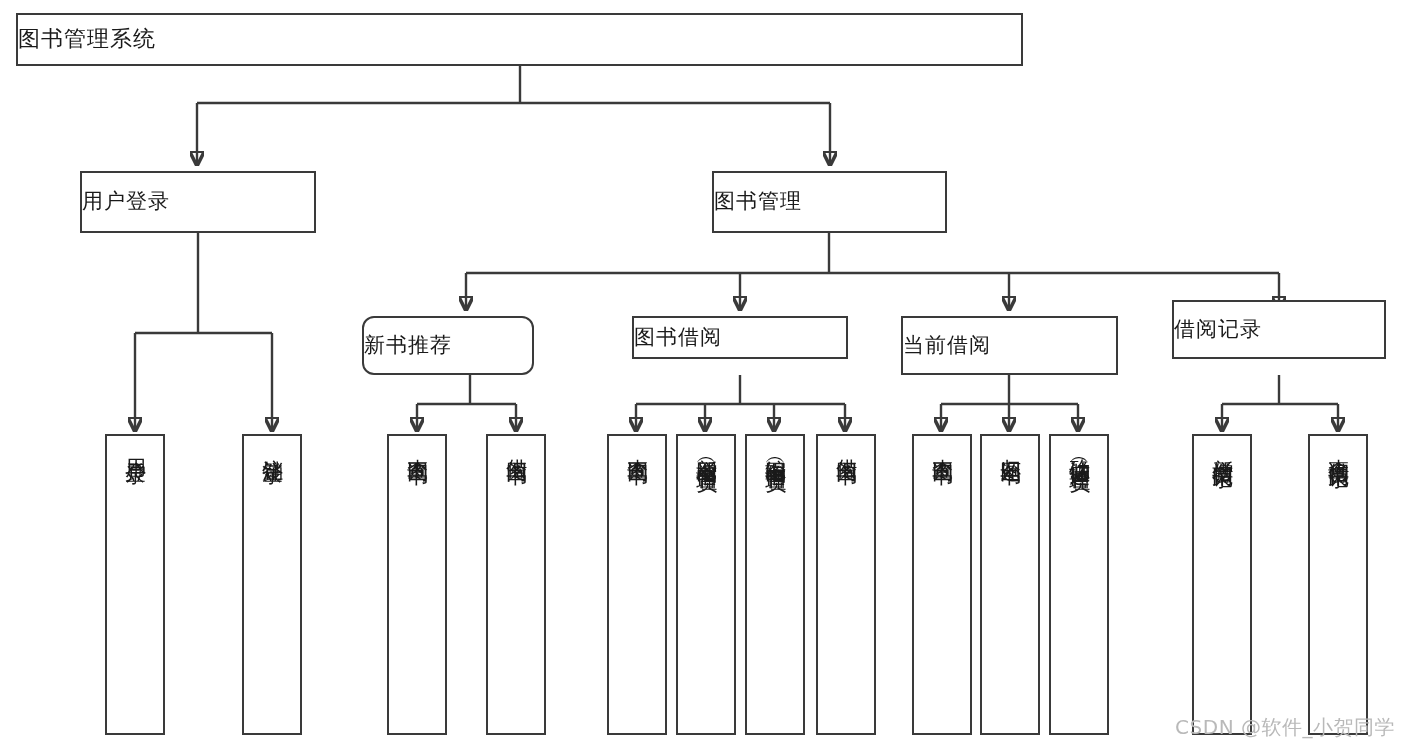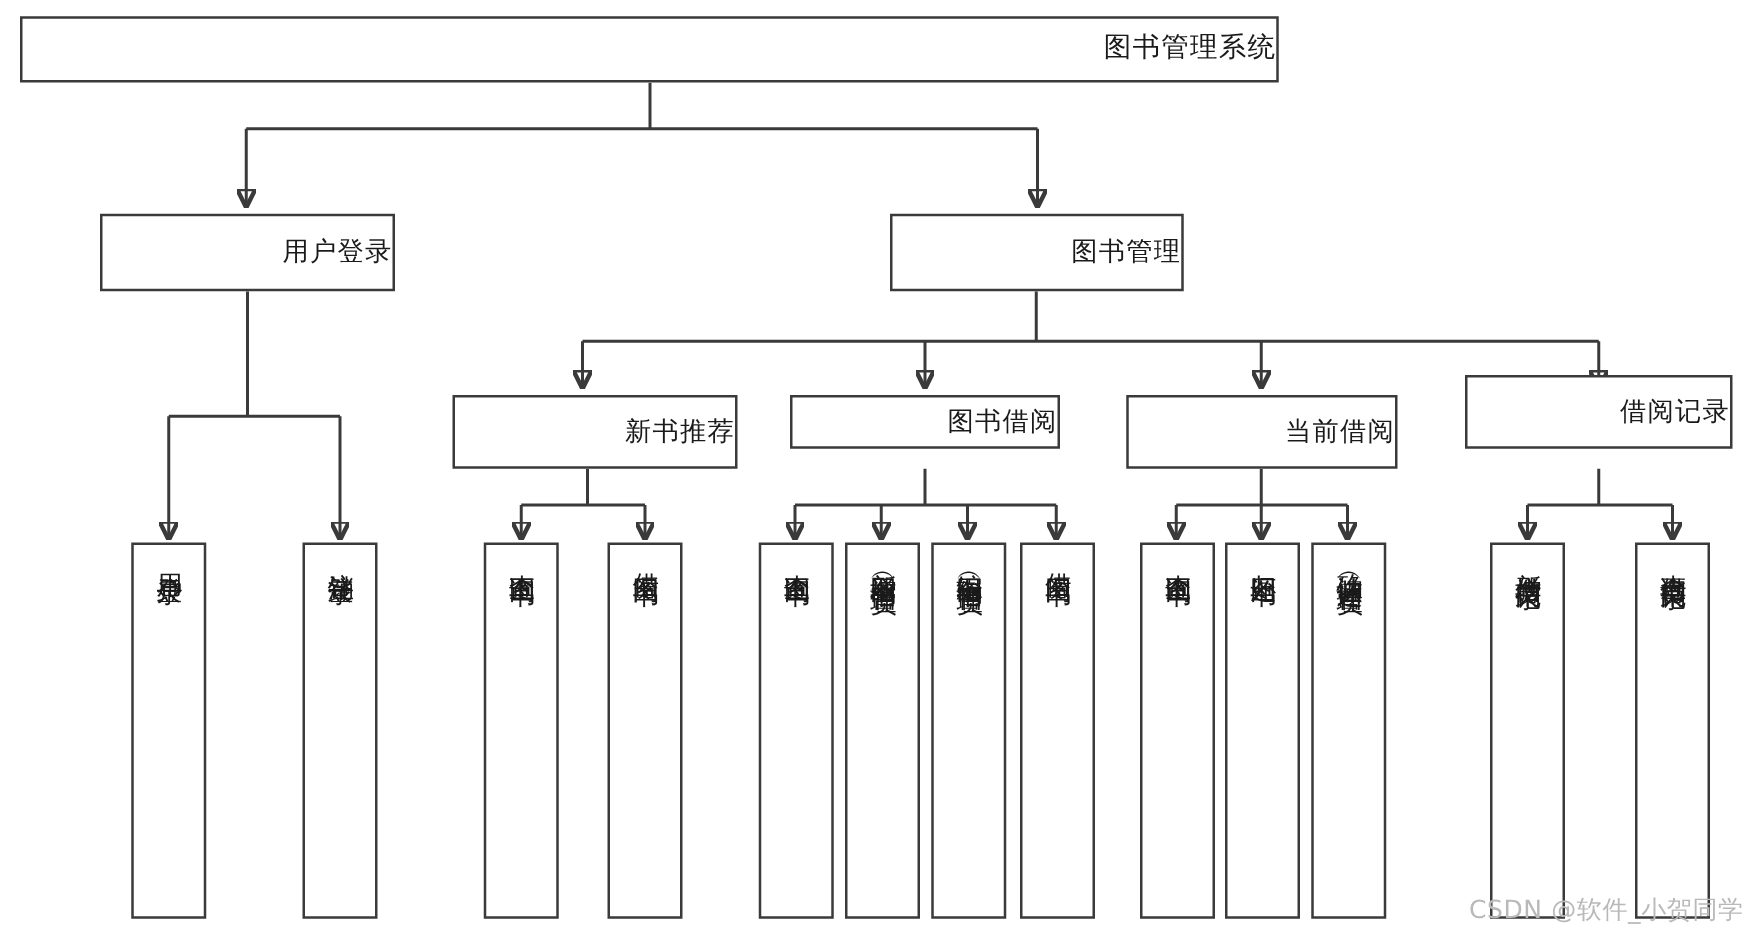--- a/index.html
+++ b/index.html
@@ -17,21 +17,21 @@
     background: #ffffff;
     overflow: hidden;
   }
   .node {
     position: absolute;
     box-sizing: border-box;
     border: 2px solid #3a3a3a;
     background: #ffffff;
     display: flex;
     align-items: center;
-    justify-content: flex-end;
+    justify-content: flex-start;
     color: #1a1a1a;
   }
   .node-h {
     font-size: 21px;
     letter-spacing: 1px;
     line-height: 1.2;
   }
   .node-root { font-size: 22px; }
   .node-v {
     writing-mode: vertical-rl;
@@ -124,21 +124,21 @@
     <span>图书管理系统</span>
   </div>
 
   <div class="node node-h" style="left:80px; top:171px; width:236px; height:62px;">
     <span>用户登录</span>
   </div>
   <div class="node node-h" style="left:712px; top:171px; width:235px; height:62px;">
     <span>图书管理</span>
   </div>
 
-  <div class="node node-h" style="left:362px; top:316px; width:228px; height:59px;">
+  <div class="node node-h" style="left:362px; top:316px; width:172px; height:59px;border-radius:12px;">
     <span>新书推荐</span>
   </div>
   <div class="node node-h" style="left:632px; top:316px; width:216px; height:43px;">
     <span>图书借阅</span>
   </div>
   <div class="node node-h" style="left:901px; top:316px; width:217px; height:59px;">
     <span>当前借阅</span>
   </div>
   <div class="node node-h" style="left:1172px; top:300px; width:214px; height:59px;">
     <span>借阅记录</span>

